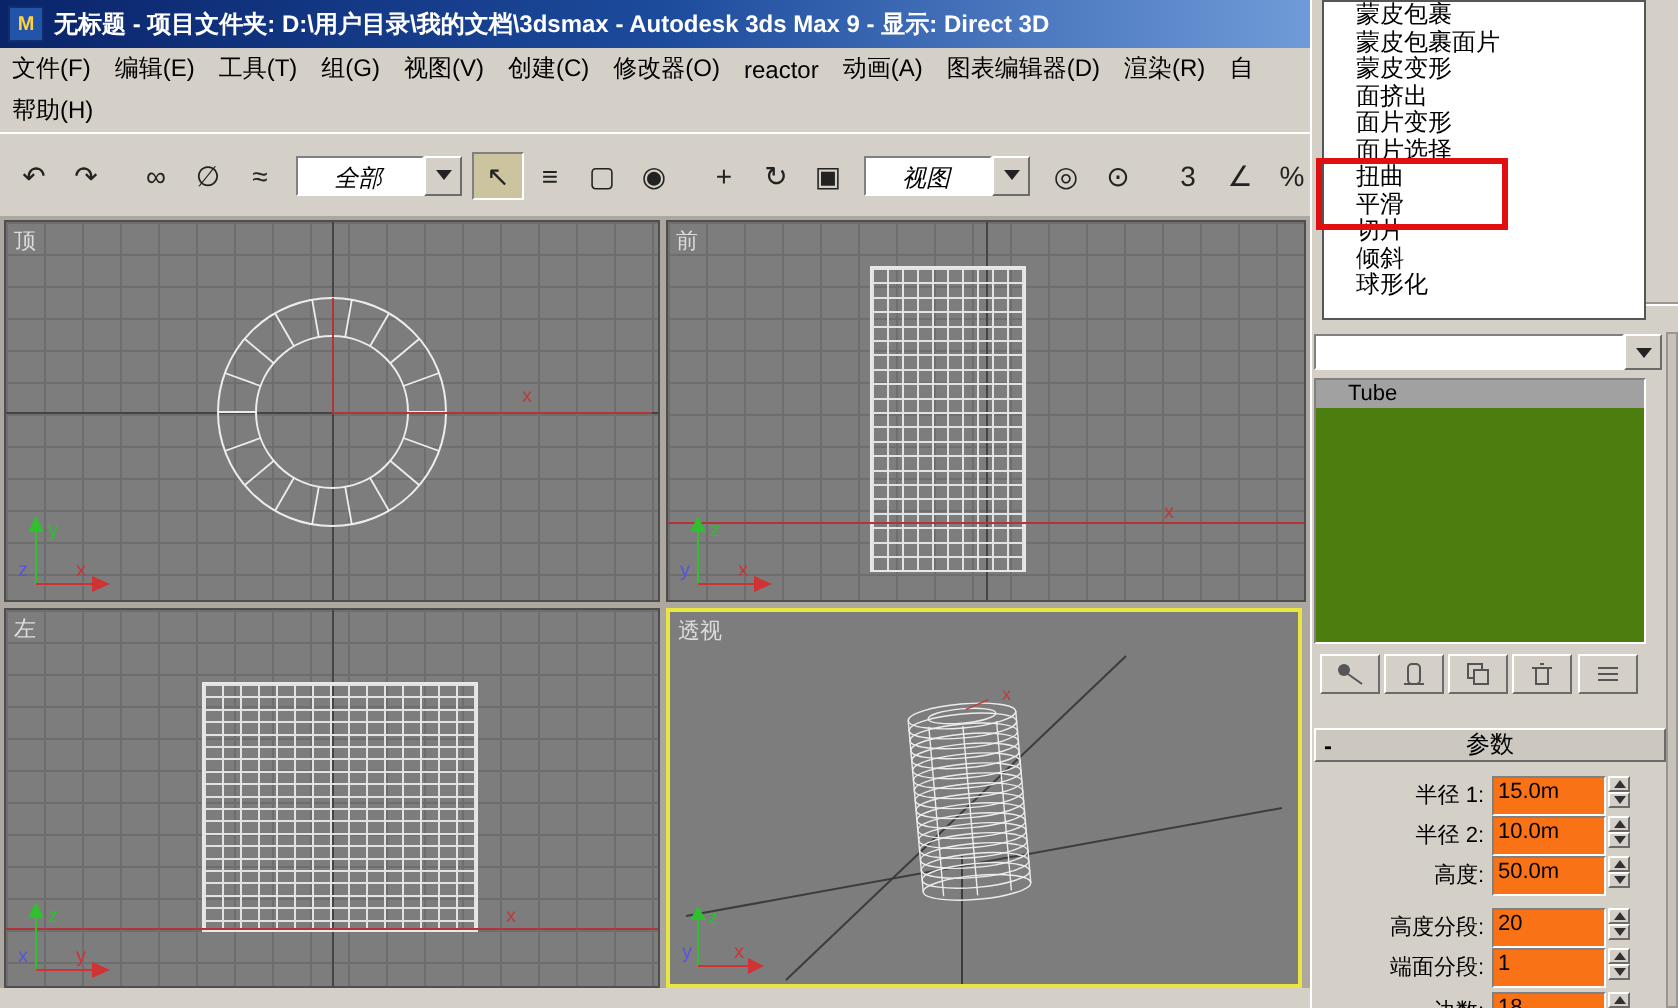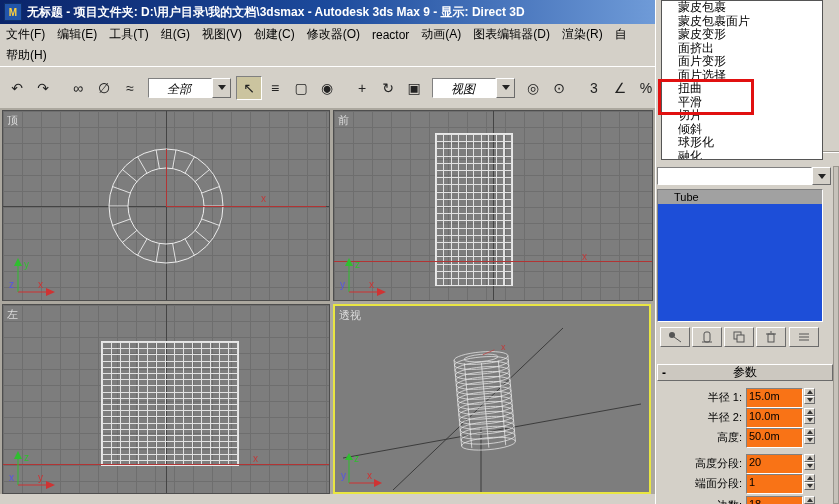--- a/index.html
+++ b/index.html
@@ -58,21 +58,21 @@
   
   #panel{position:absolute;left:655px;top:0;width:184px;height:504px;background:#d4d0c8;border-left:1px solid #fff;box-sizing:border-box;}
   #modlist{position:absolute;left:5px;top:0;width:162px;height:160px;background:#fff;
     border:1px solid #555;box-sizing:border-box;overflow:hidden;z-index:2;}
   .mod-item{height:13.5px;line-height:13.5px;font-size:12px;padding-left:16px;white-space:nowrap;}
   #twist-box{position:absolute;left:2px;top:79px;width:90px;height:30px;border:3px solid #e11010;z-index:7;}
   #panel-groove{position:absolute;left:166px;top:151px;width:18px;height:0;
     border-top:1px solid #9a968e;border-bottom:1px solid #fff;}
   #mod-combo{position:absolute;left:1px;top:167px;width:174px;height:18px;display:flex;z-index:1;}
   #mod-combo .cval{flex:1;background:#fff;border:1px solid;border-color:#808080 #fff #fff #808080;}
-  #stack{position:absolute;left:1px;top:189px;width:166px;height:133px;background:#1d4ed8;
+  #stack{position:absolute;left:1px;top:189px;width:166px;height:133px;background:#4d7c0f;
     border:1px solid;border-color:#808080 #fff #fff #808080;box-sizing:border-box;}
   #stack-sel{height:14px;line-height:14px;background:#a1a1a1;font-size:11px;padding-left:16px;color:#000;}
   .stool{position:absolute;top:327px;width:28px;height:18px;background:#d4d0c8;
     border:1px solid;border-color:#fff #6b6b6b #6b6b6b #fff;display:flex;align-items:center;justify-content:center;}
   #rollout-hdr{position:absolute;left:1px;top:364px;width:176px;height:17px;background:#ccc8c0;
     border:1px solid;border-color:#fff #6b6b6b #6b6b6b #fff;box-sizing:border-box;
     font-size:12px;text-align:center;line-height:15px;}
   #rollout-hdr .minus{position:absolute;left:4px;top:1px;font-weight:bold;}
   .prow{position:absolute;left:0;width:184px;height:18px;}
   .plabel{position:absolute;left:0;top:2px;width:86px;text-align:right;font-size:11px;white-space:nowrap;}
@@ -266,21 +266,20 @@
       <div class="mod-item">蒙皮包裹面片</div>
       <div class="mod-item">蒙皮变形</div>
       <div class="mod-item">面挤出</div>
       <div class="mod-item">面片变形</div>
       <div class="mod-item">面片选择</div>
       <div class="mod-item">扭曲</div>
       <div class="mod-item">平滑</div>
       <div class="mod-item">切片</div>
       <div class="mod-item">倾斜</div>
       <div class="mod-item">球形化</div>
-      <div class="mod-item">融化</div>
     </div>
     <div id="twist-box"></div>
     <div id="panel-groove"></div>
 
     <div id="mod-combo">
       <div class="cval"></div>
       <div class="drop-btn">
           <div class="tri-down"></div>
         </div>
     </div>

